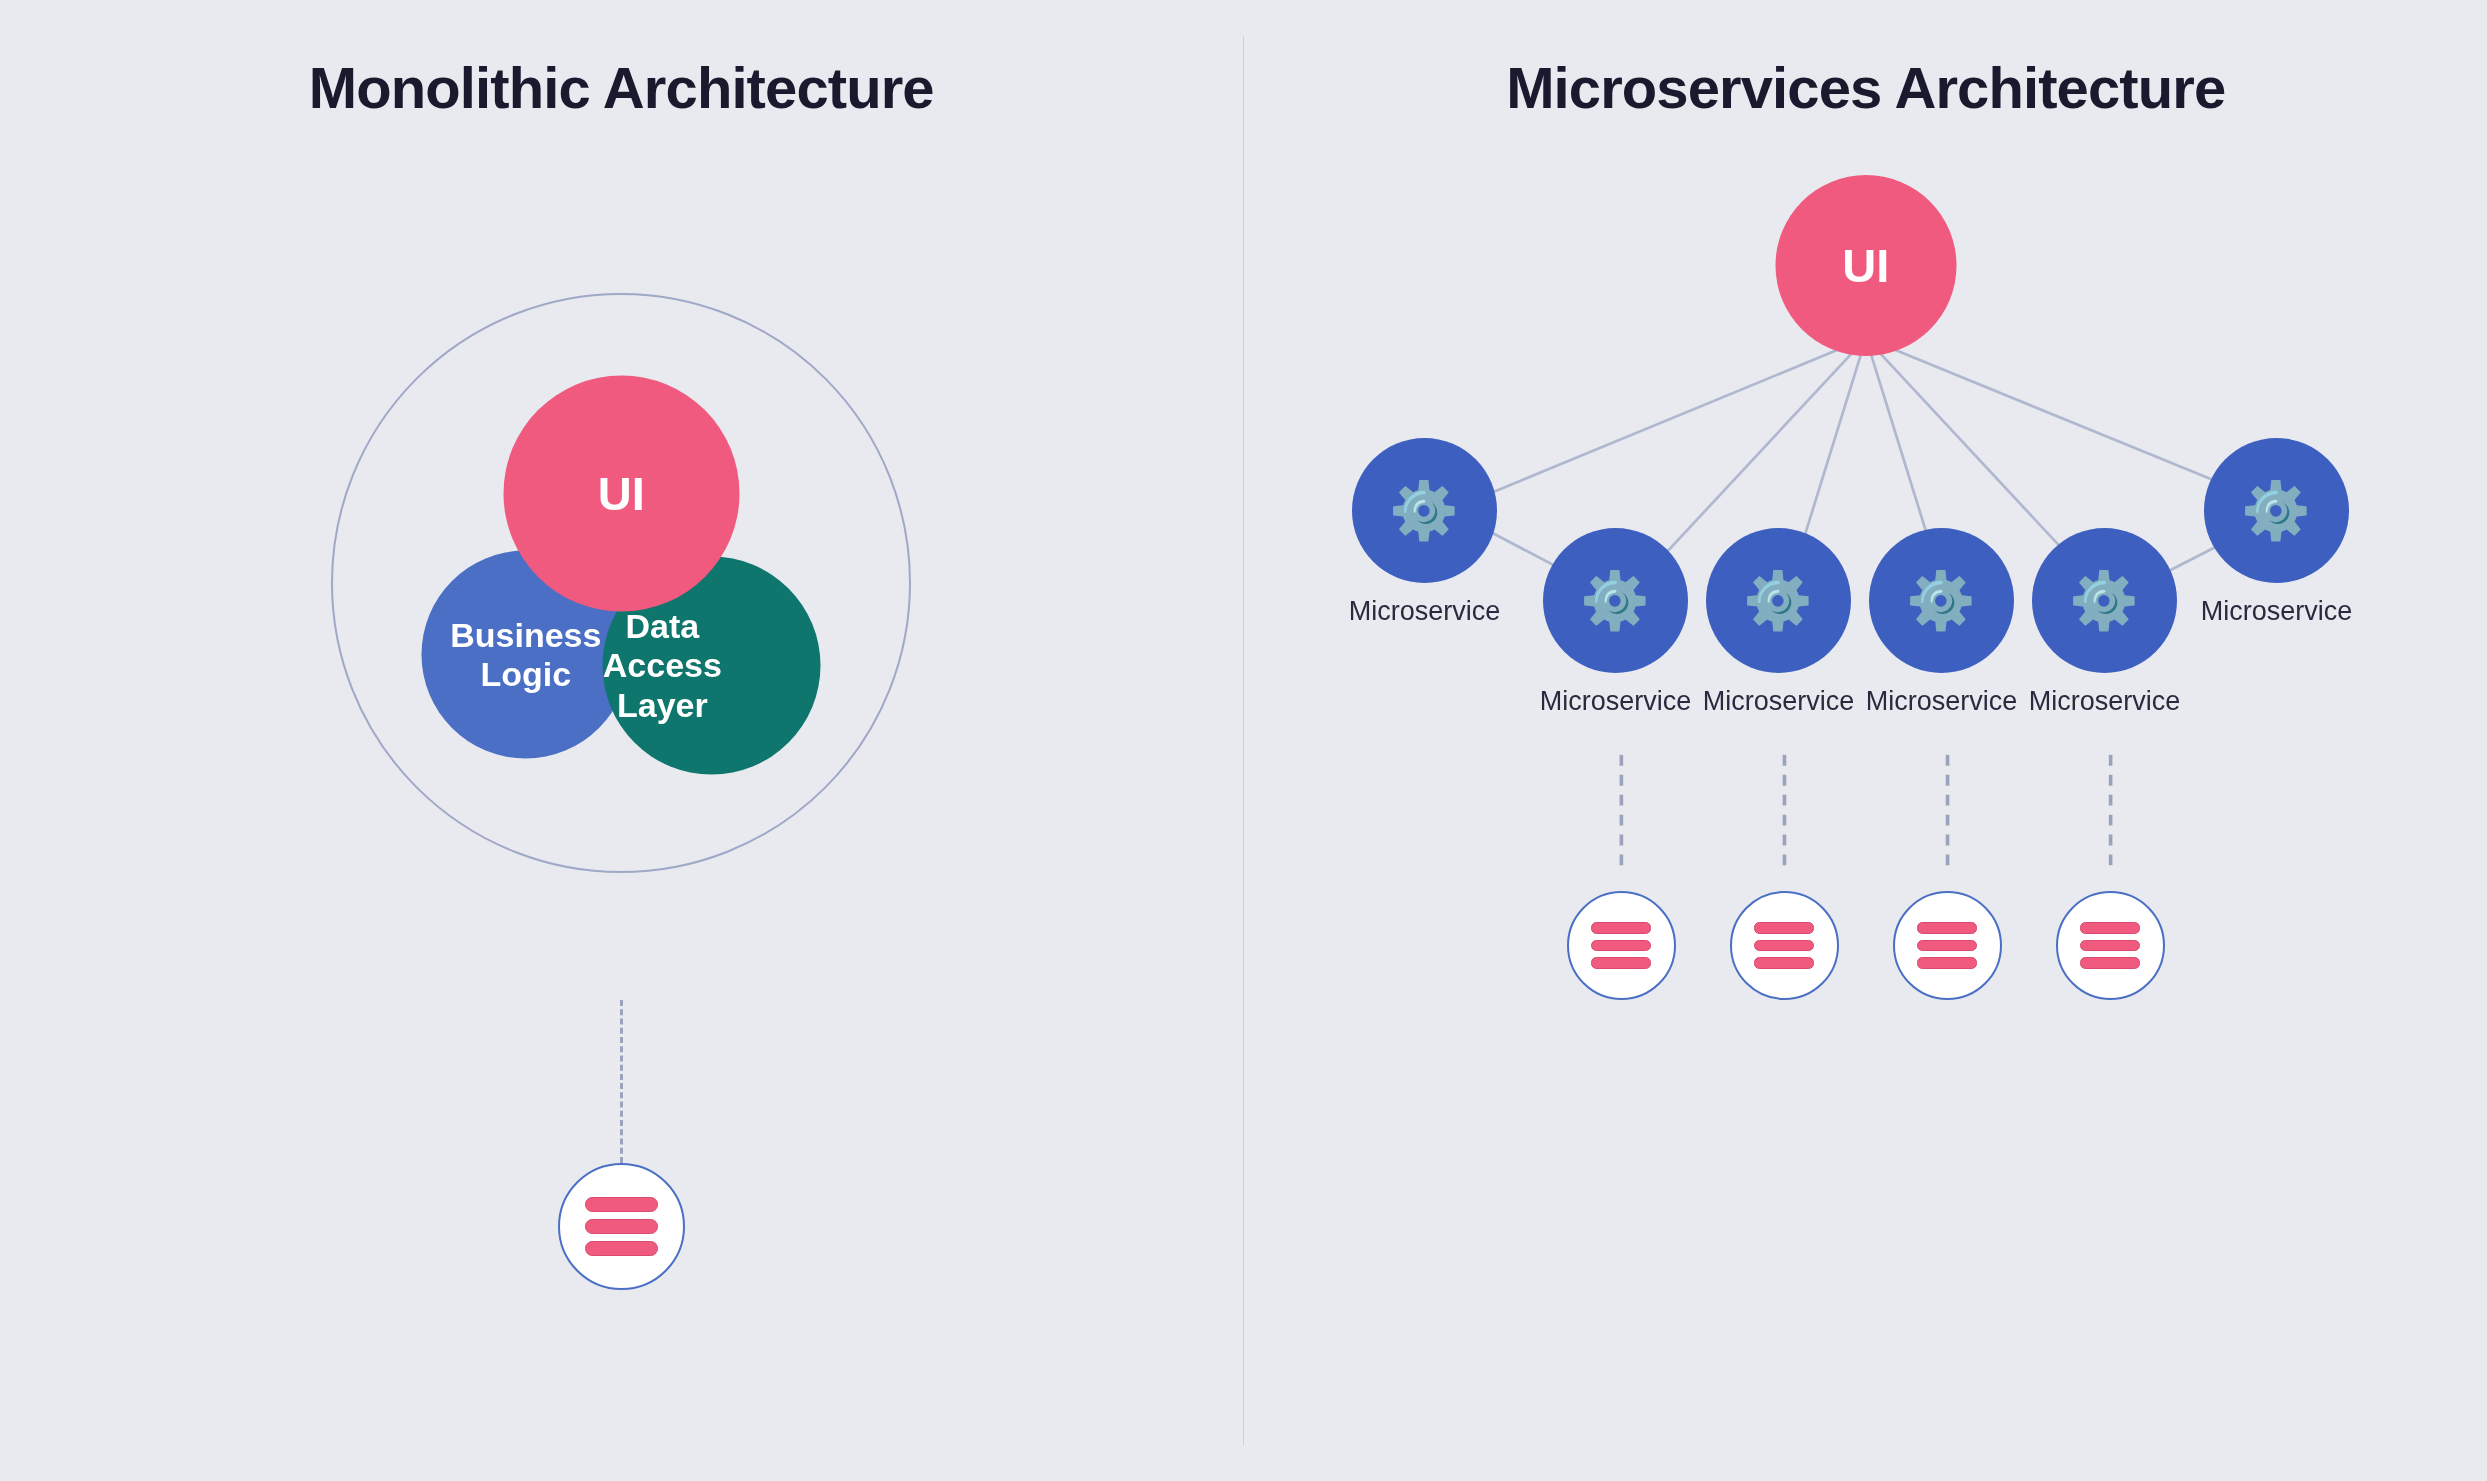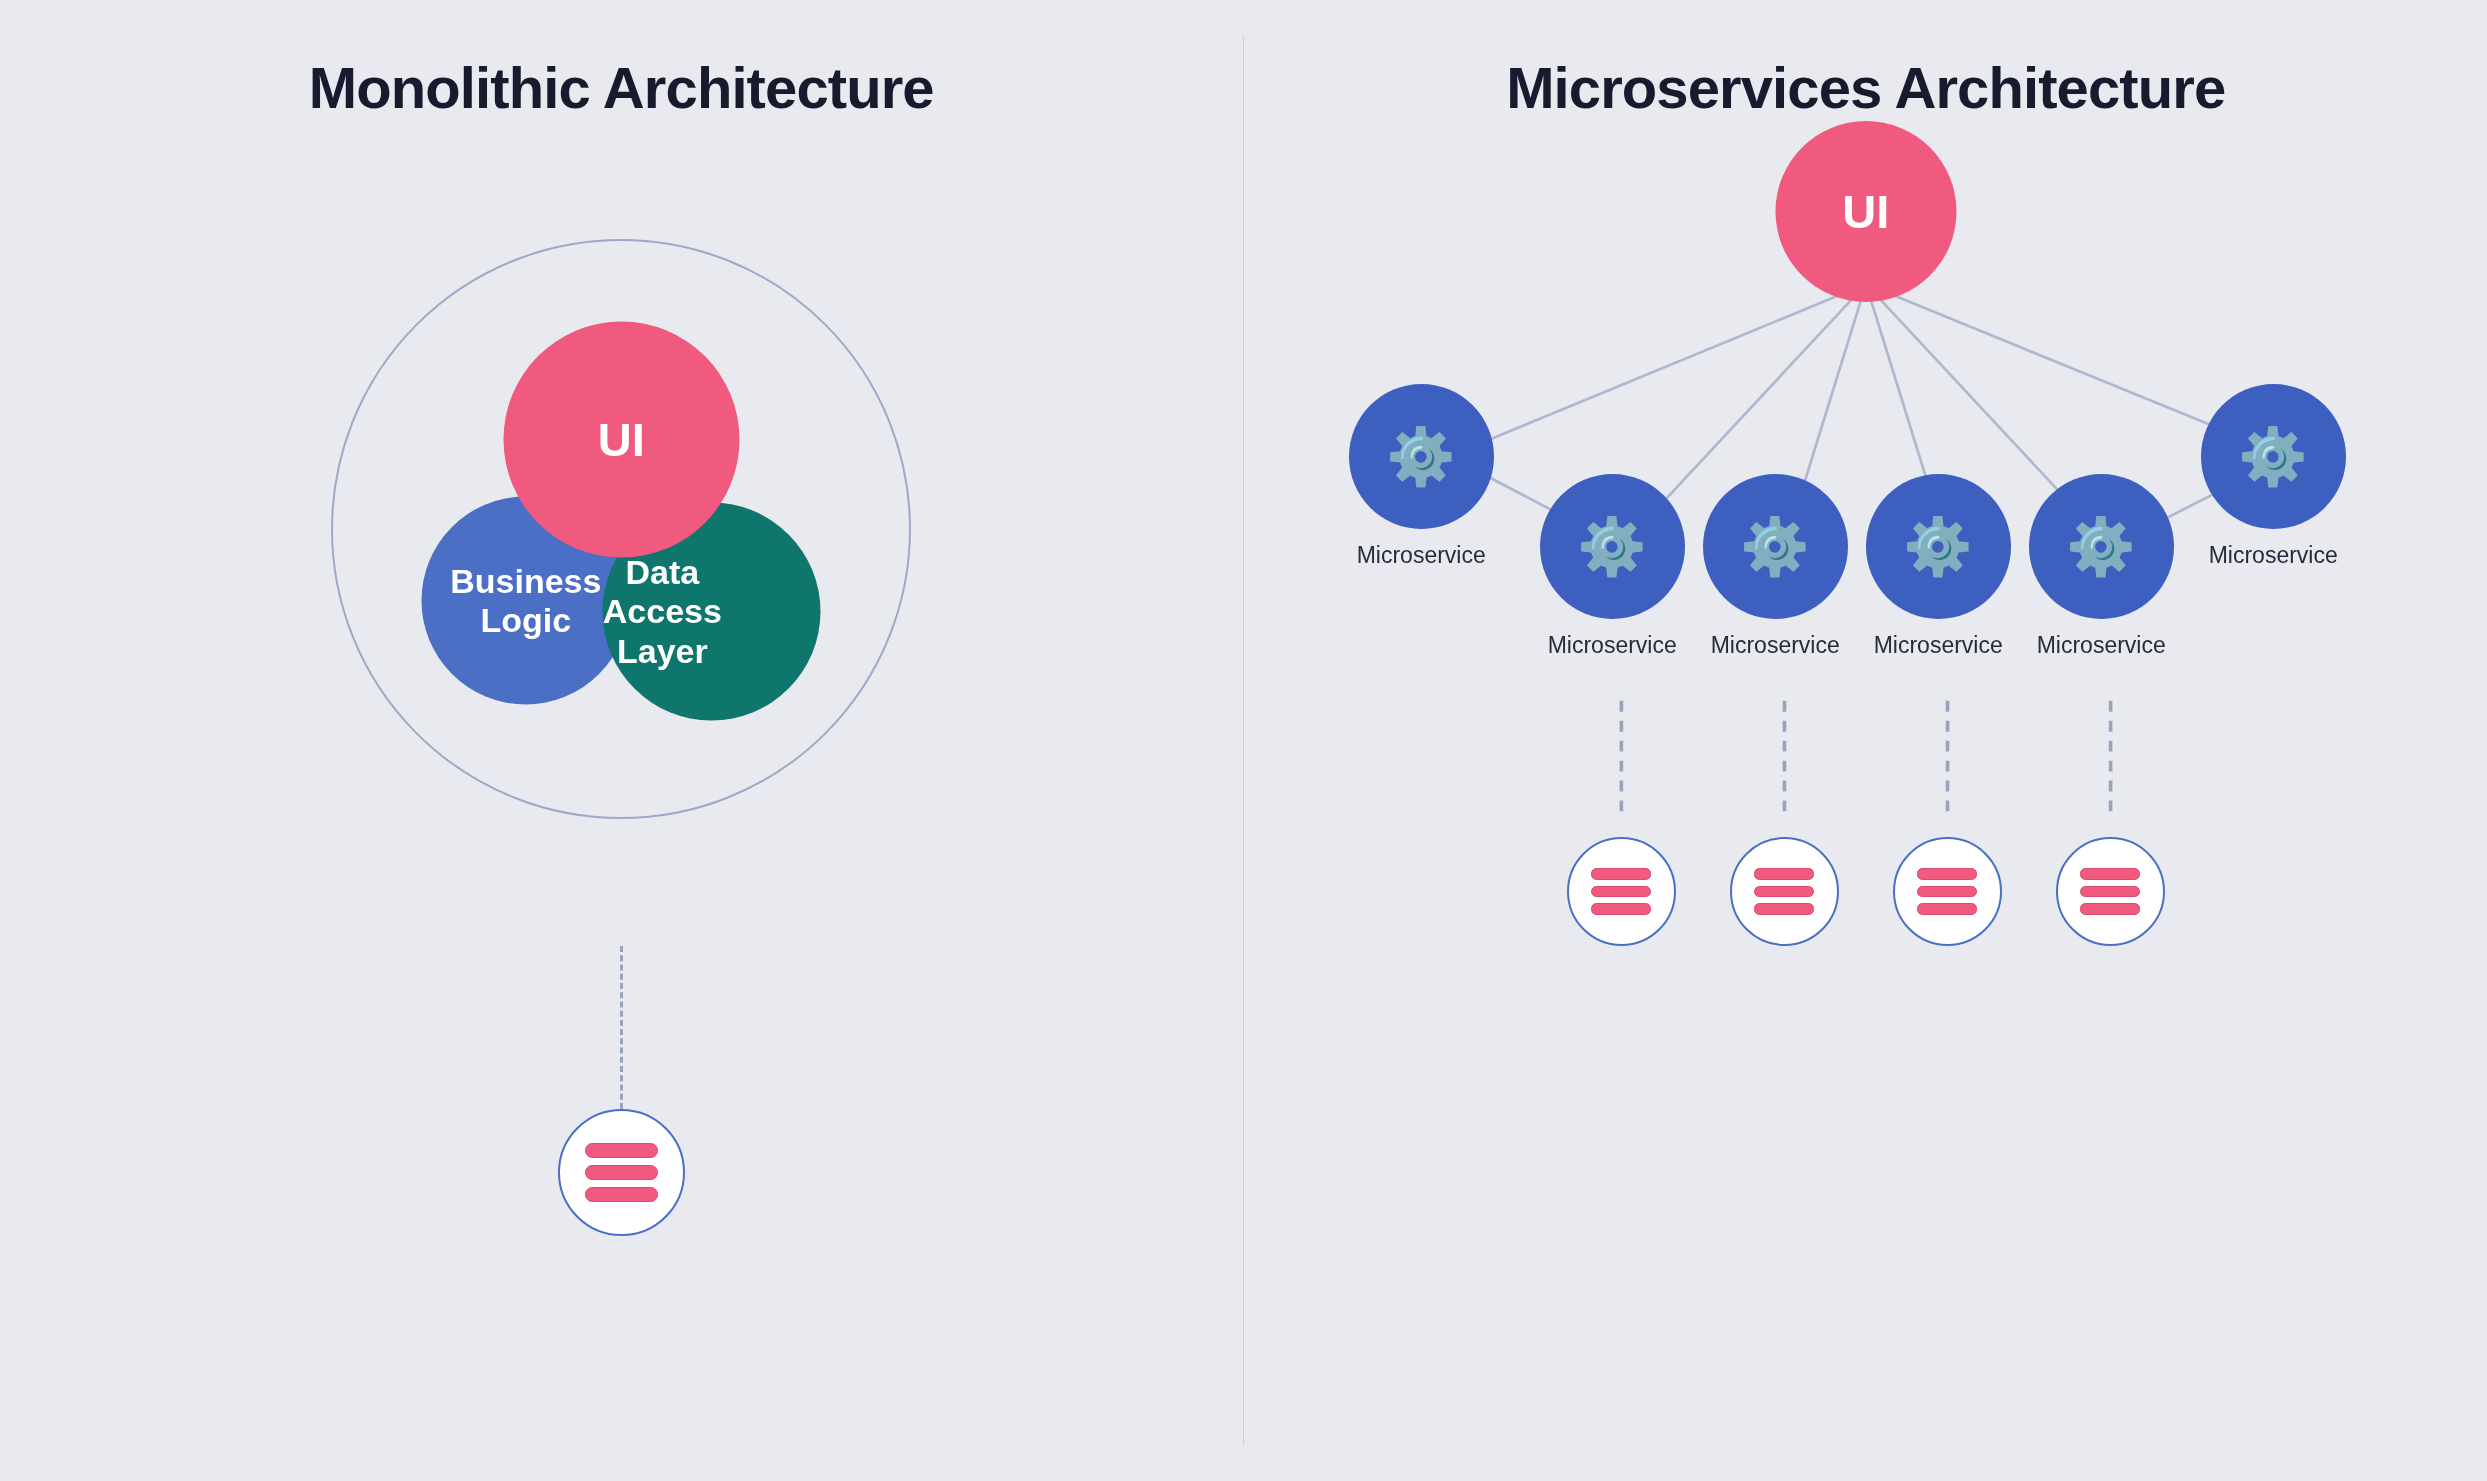--- a/index.html
+++ b/index.html
@@ -26,20 +26,21 @@
       width: 1.8px;
       background: #cdd0db;
       margin: 36px 0;
     }
 
     .panel-title {
       font-size: 58px;
       font-weight: 700;
       color: #1a1a2e;
       text-align: center;
+      margin-bottom: 54px;
       letter-spacing: -0.9px;
     }
 
     
     .monolithic-area {
       position: relative;
       width: 816px;
       height: 816px;
       display: flex;
       align-items: center;
@@ -194,21 +195,21 @@
       width: 145px;
       height: 145px;
       border-radius: 50%;
       background: #3d5fc0;
       display: flex;
       align-items: center;
       justify-content: center;
     }
 
     .micro-service-label {
-      font-size: 23px;
+      font-size: 27px;
       font-weight: 500;
       color: #2a2a3e;
       text-align: center;
     }
 
     .gear-icon {
       font-size: 56px;
       color: white;
       line-height: 1;
     }

